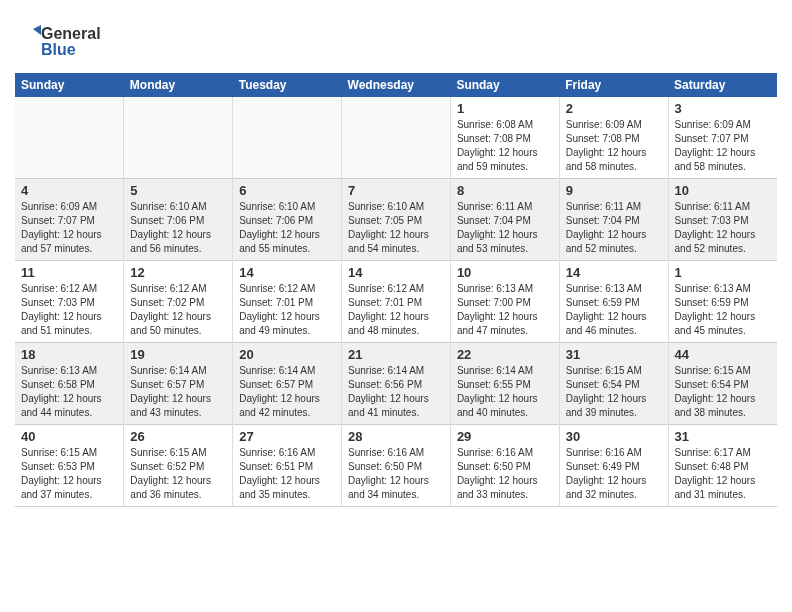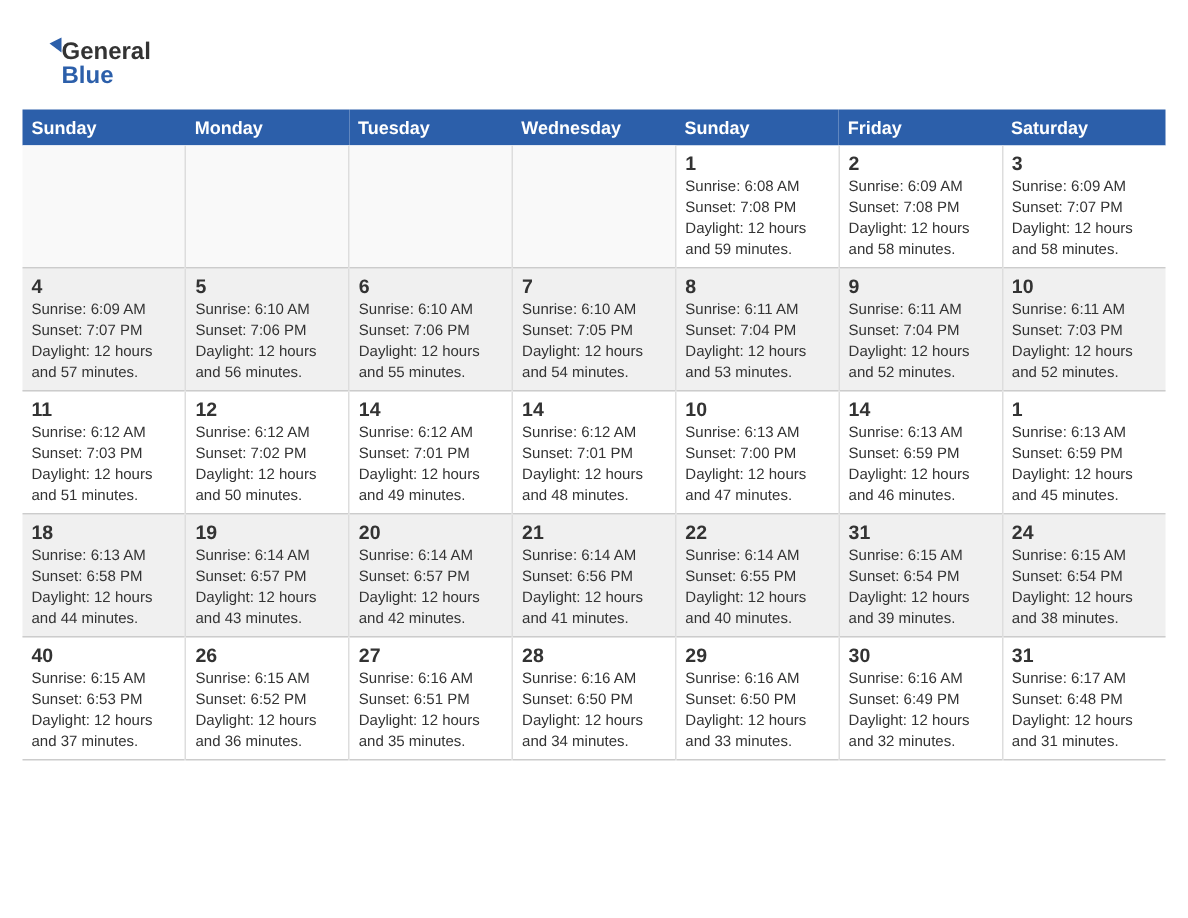--- a/index.html
+++ b/index.html
@@ -209,21 +209,21 @@
         </td>
         <td>
           <span class="day-number">22</span>
           <div class="day-info">Sunrise: 6:14 AM<br>Sunset: 6:55 PM<br>Daylight: 12 hours<br>and 40 minutes.</div>
         </td>
         <td>
           <span class="day-number">31</span>
           <div class="day-info">Sunrise: 6:15 AM<br>Sunset: 6:54 PM<br>Daylight: 12 hours<br>and 39 minutes.</div>
         </td>
         <td>
-          <span class="day-number">24</span>
+          <span class="day-number">44</span>
           <div class="day-info">Sunrise: 6:15 AM<br>Sunset: 6:54 PM<br>Daylight: 12 hours<br>and 38 minutes.</div>
         </td>
       </tr>
       <tr>
         <td>
           <span class="day-number">40</span>
           <div class="day-info">Sunrise: 6:15 AM<br>Sunset: 6:53 PM<br>Daylight: 12 hours<br>and 37 minutes.</div>
         </td>
         <td>
           <span class="day-number">26</span>

